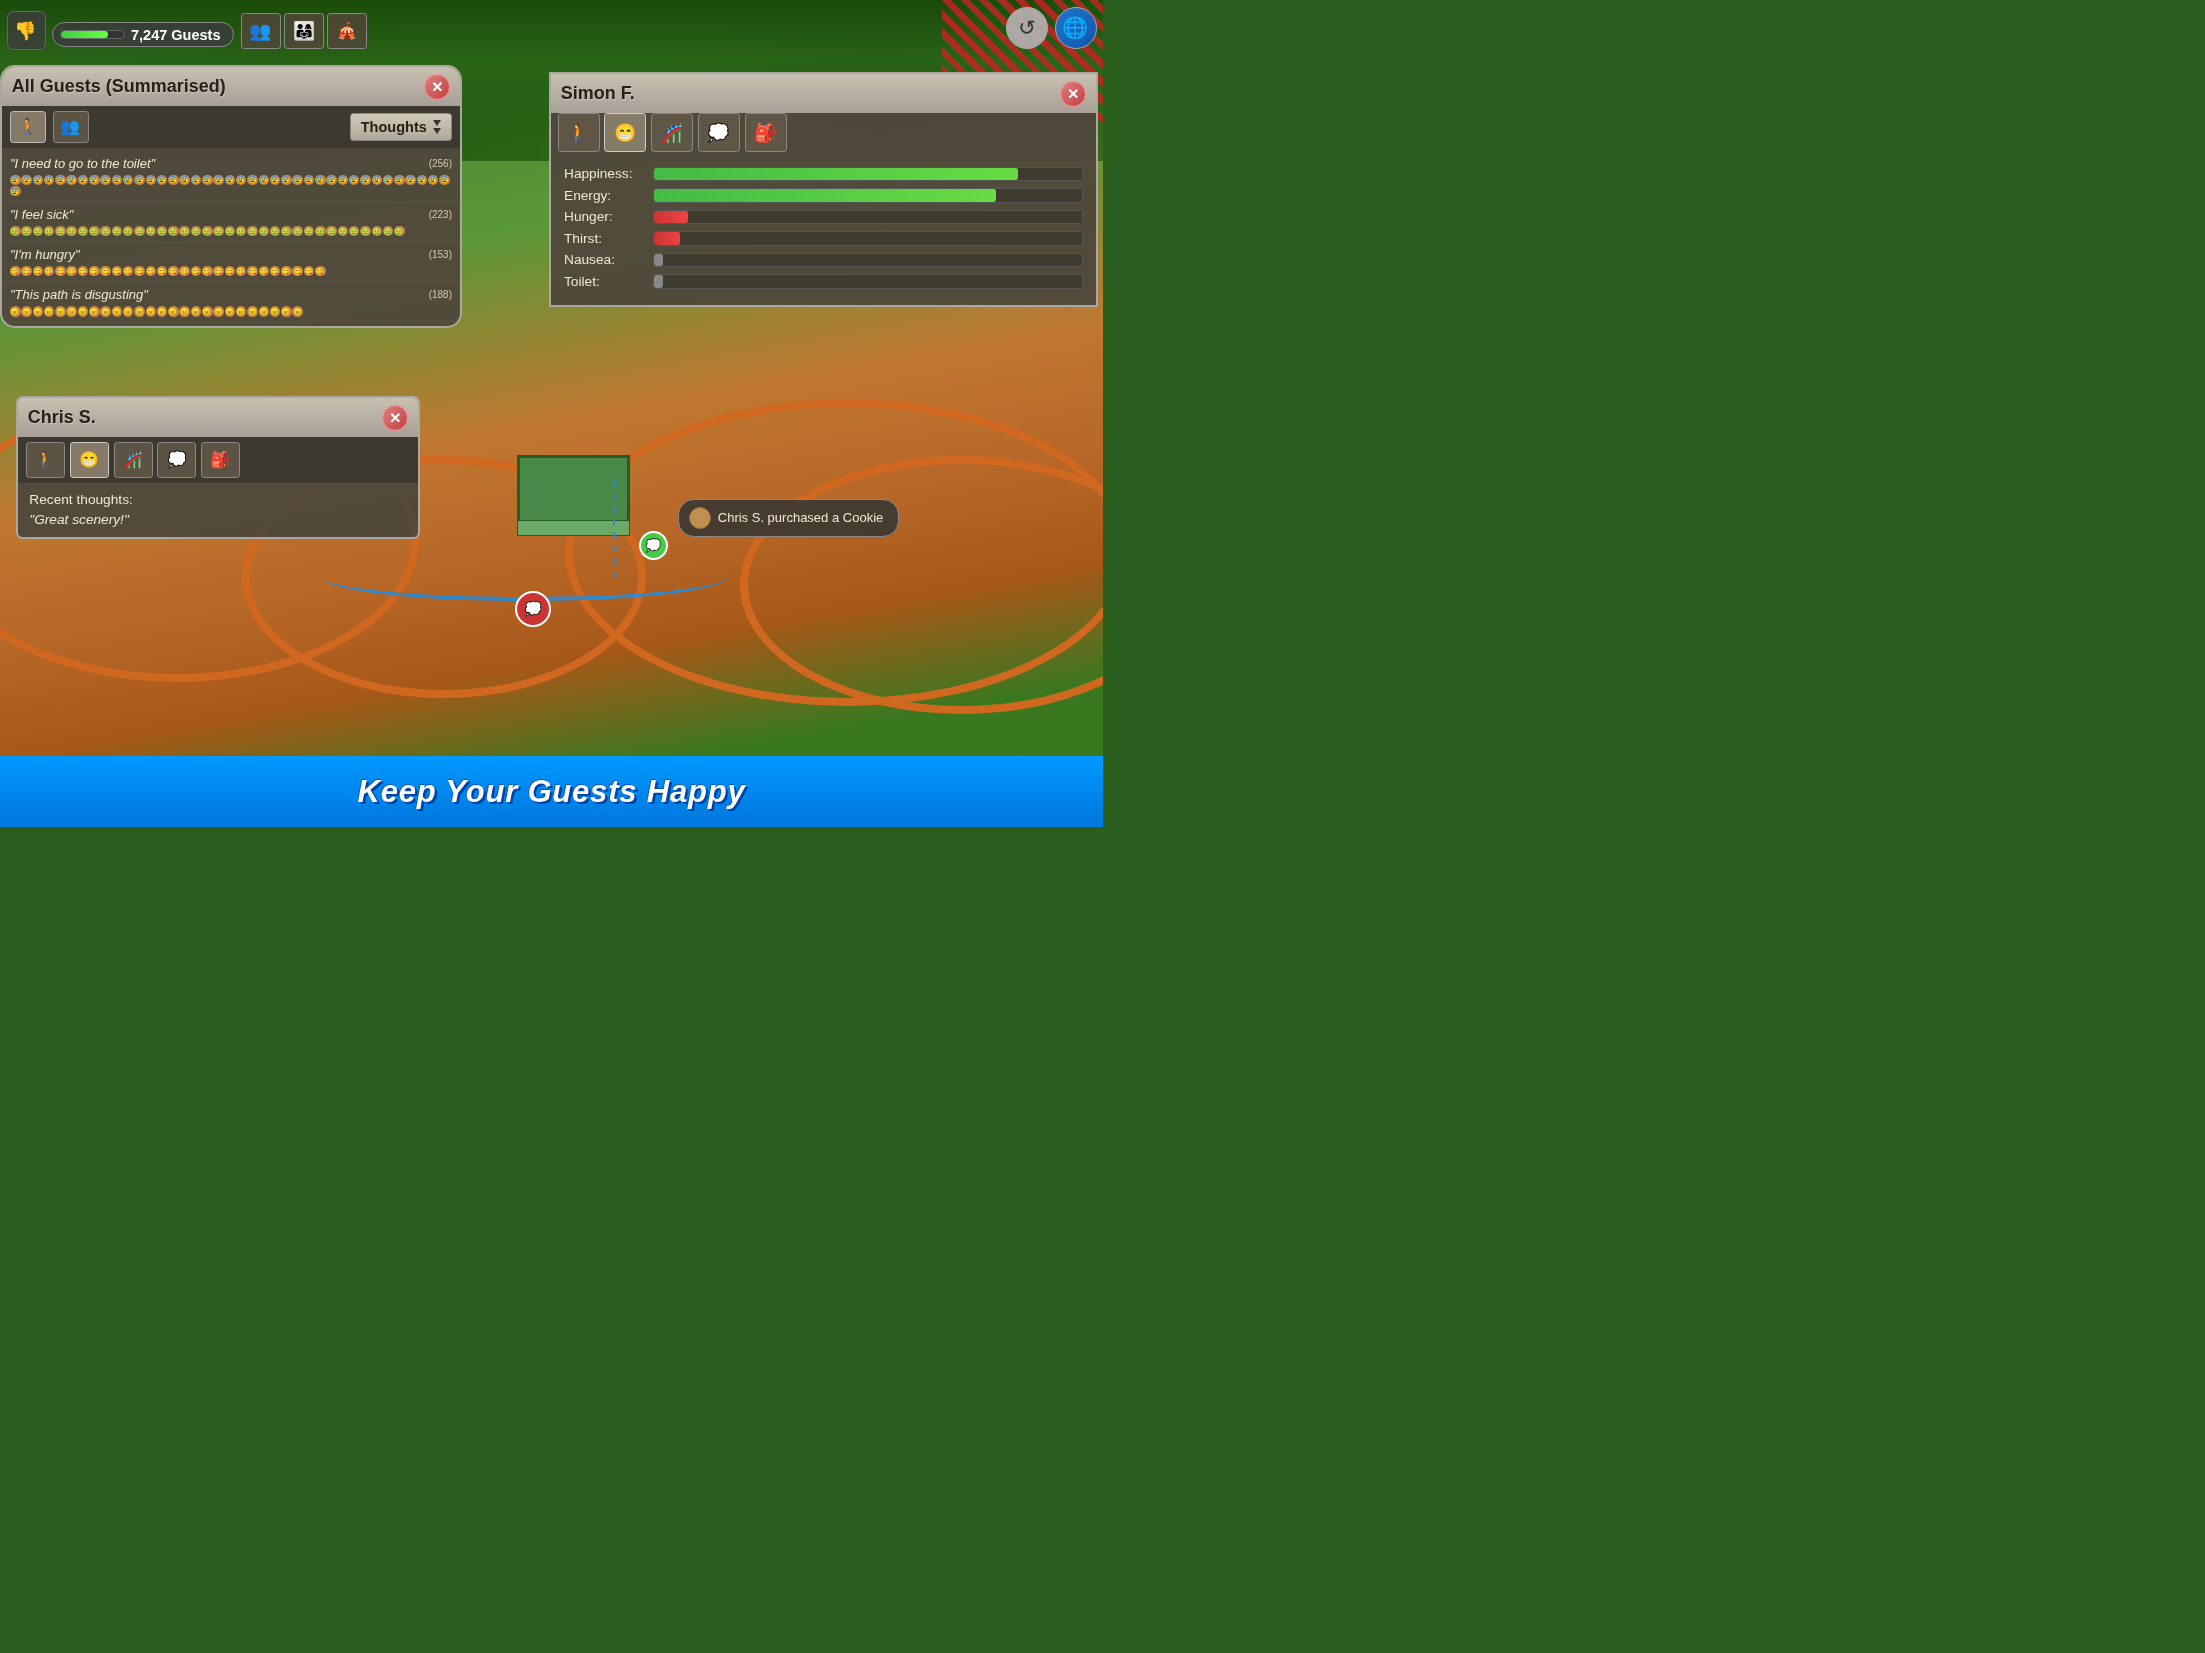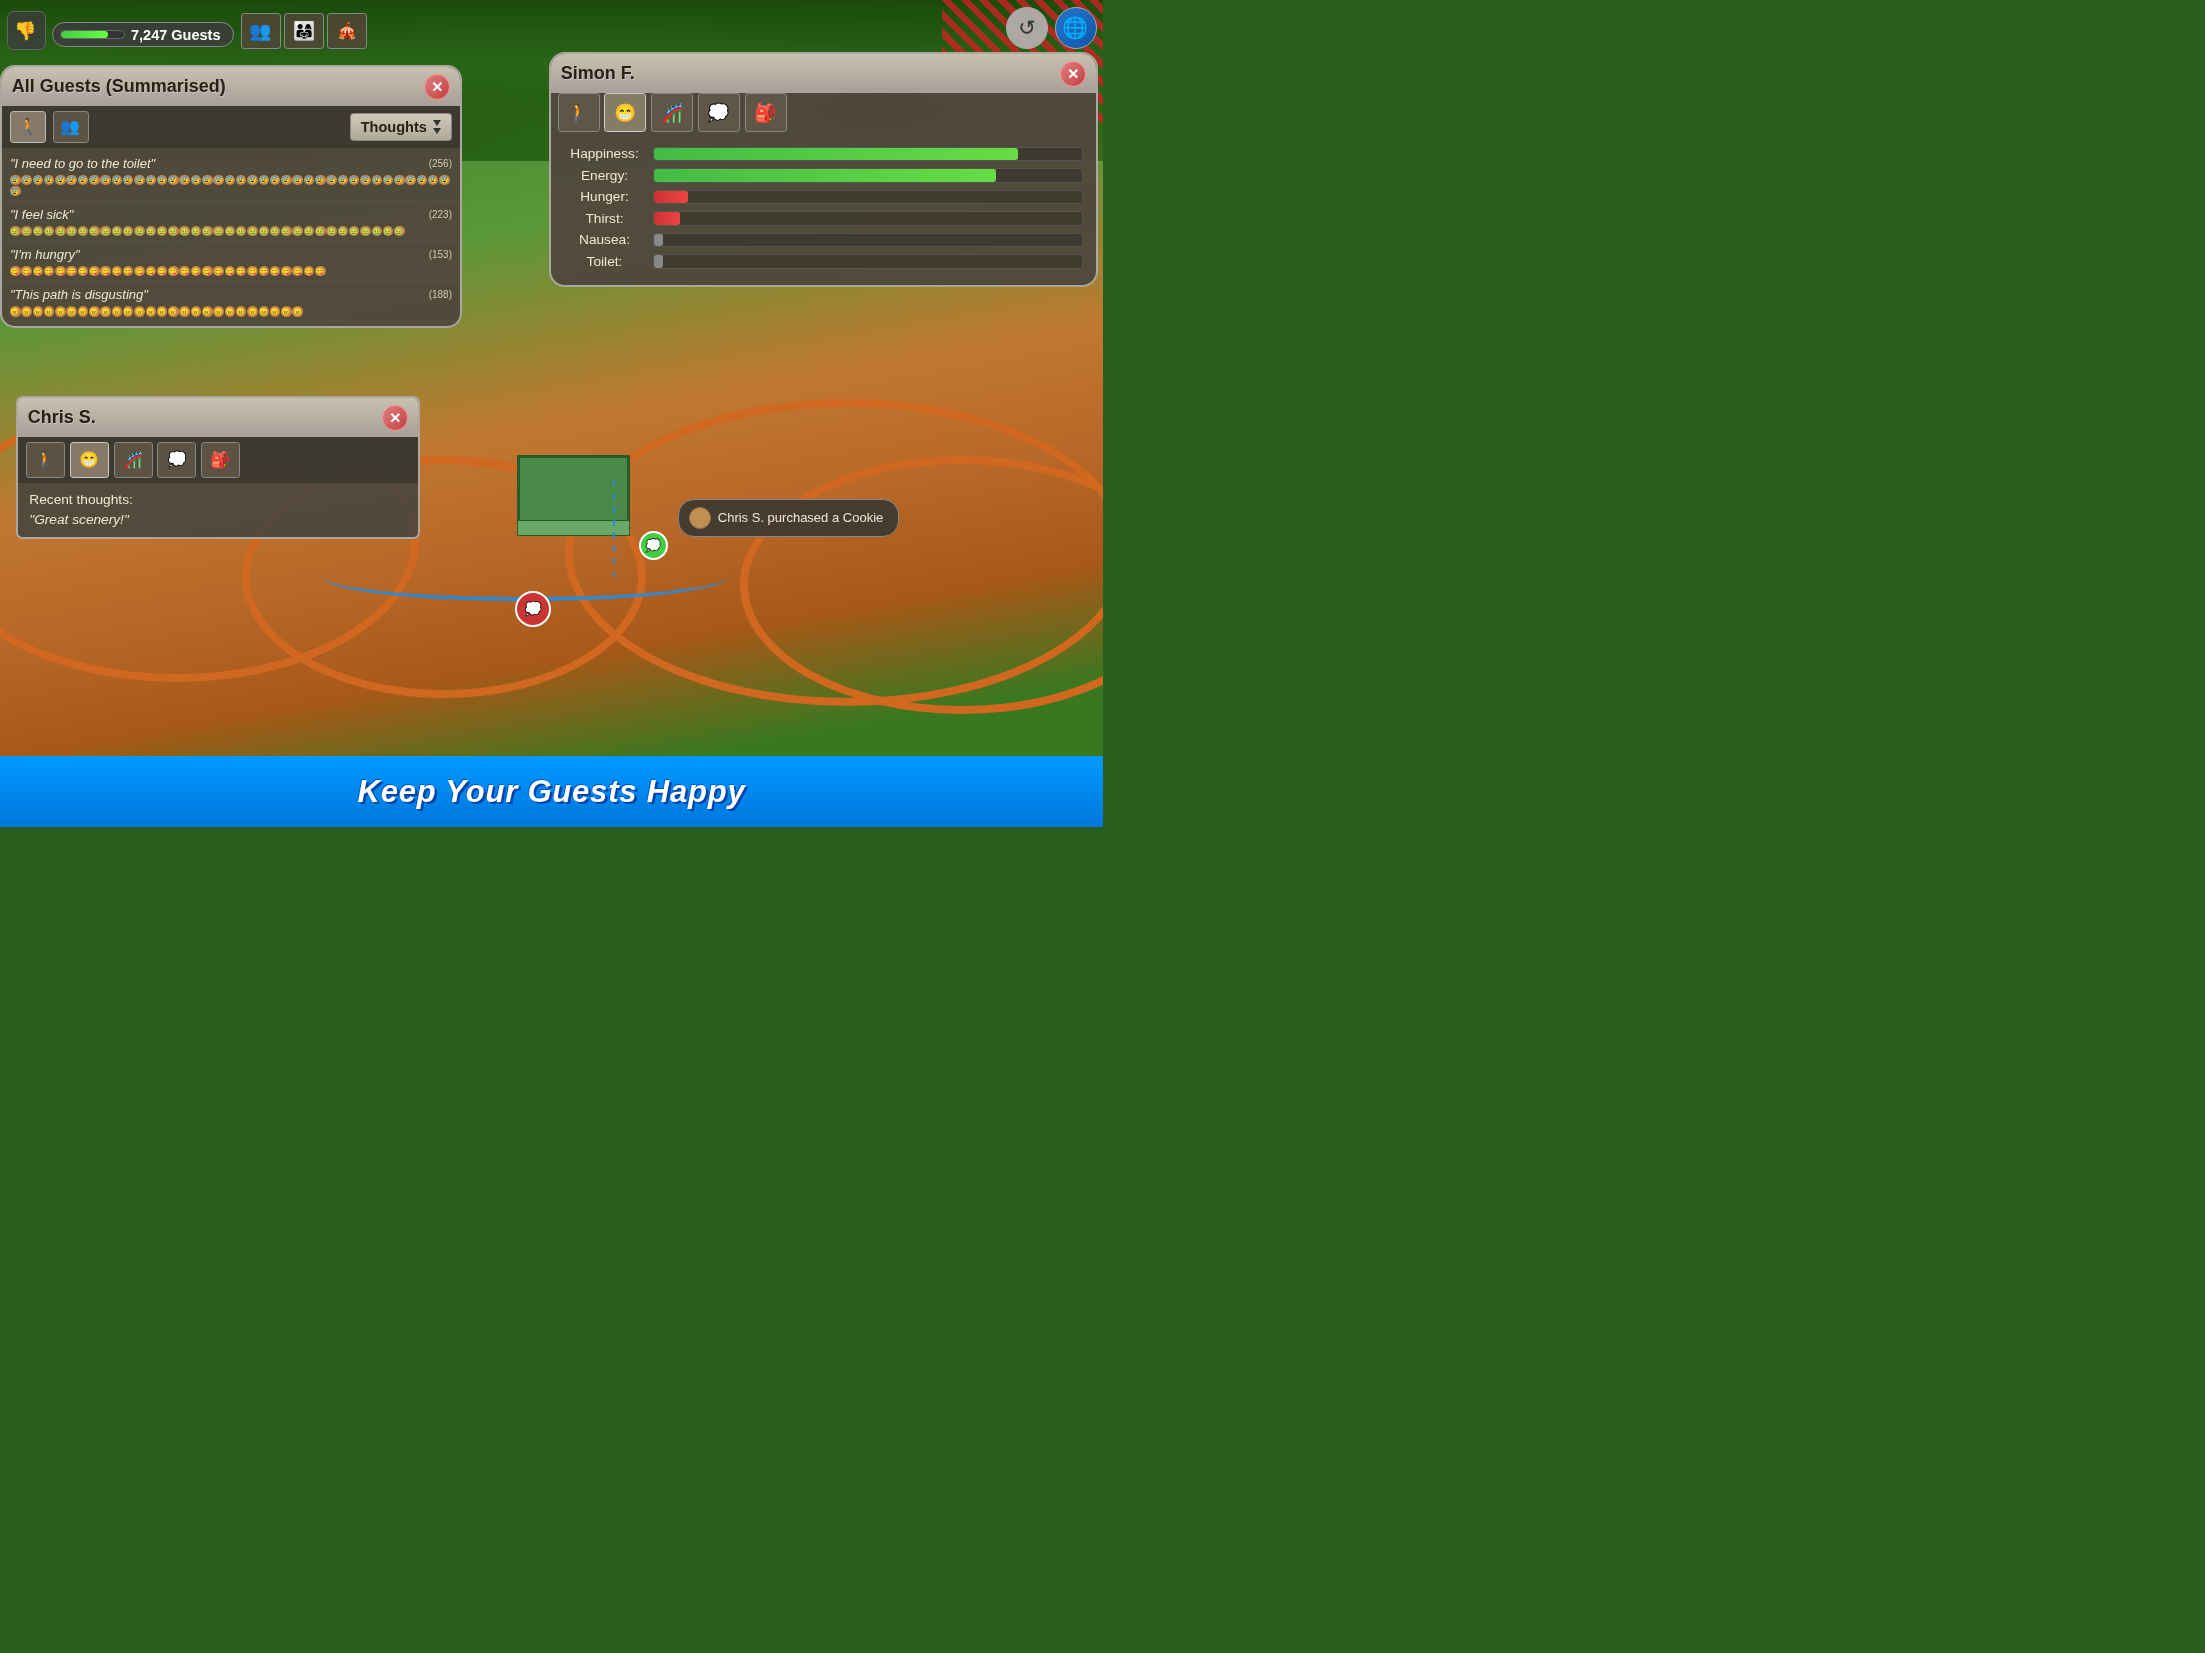--- a/index.html
+++ b/index.html
@@ -199,46 +199,45 @@
     }
 
     .thought-count {
       color: #d0c8b0;
       font-size: 10px;
     }
 
     
     .simon-panel {
       position: absolute;
-      top: 52px;
+      top: 72px;
       left: 549px;
       width: 549px;
       background: rgba(80, 72, 60, 0.97);
       border: 2.4px solid #aaa8a0;
-      border-radius: 16px;
+      border-radius: 1px;
       overflow: hidden;
     }
 
     .stats-grid {
       padding: 9.7px 13px;
     }
 
     .stat-row {
       display: flex;
       align-items: center;
       gap: 8px;
       margin-bottom: 6.5px;
     }
 
     .stat-label {
       color: #f0e8d0;
       font-size: 13.7px;
       width: 81px;
       flex-shrink: 0;
-      text-align: center;
     }
 
     .stat-bar-bg {
       flex: 1;
       height: 14.5px;
       background: rgba(60,55,45,0.8);
       border-radius: 2.4px;
       overflow: hidden;
       border: 0.8px solid #555;
     }

